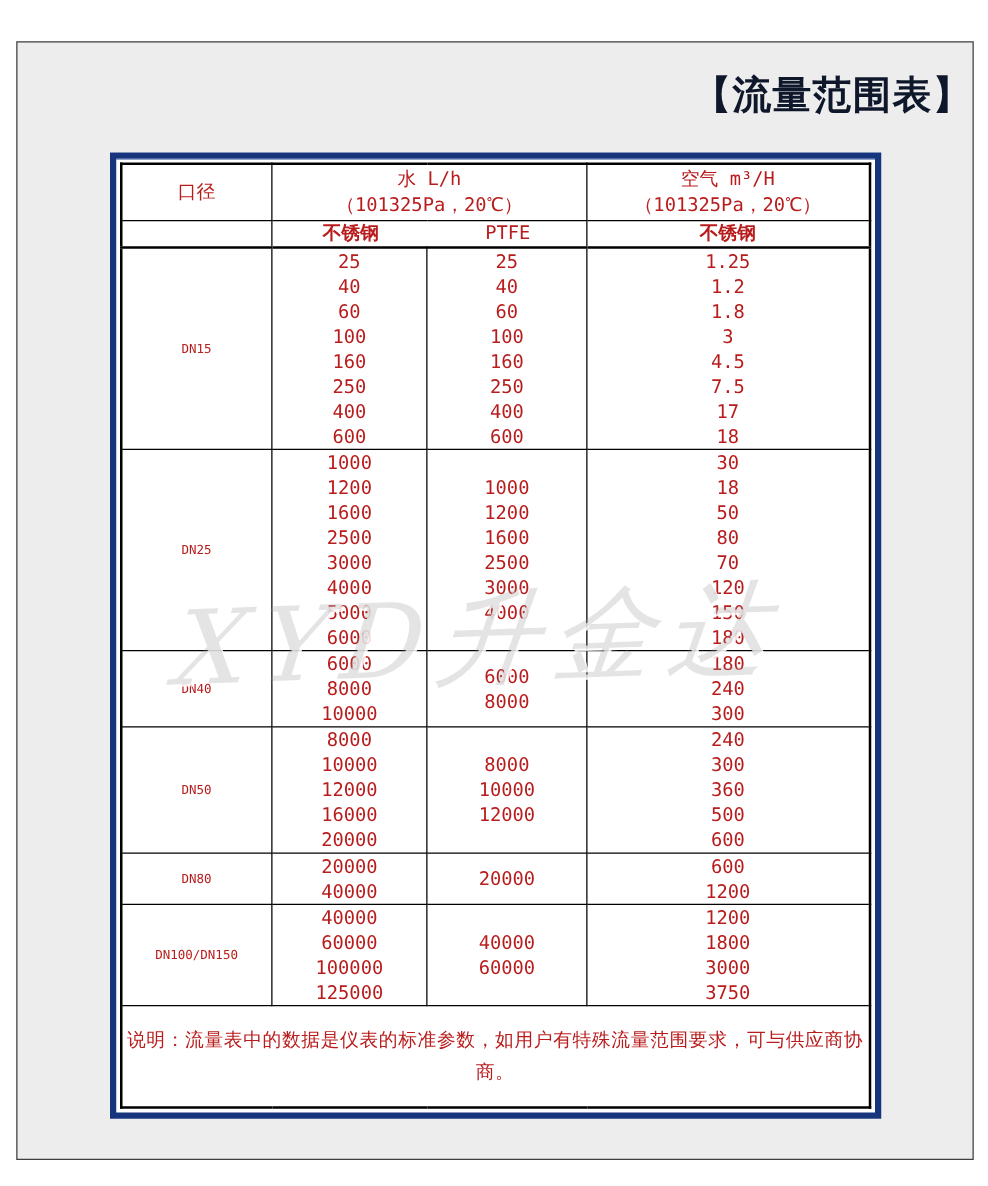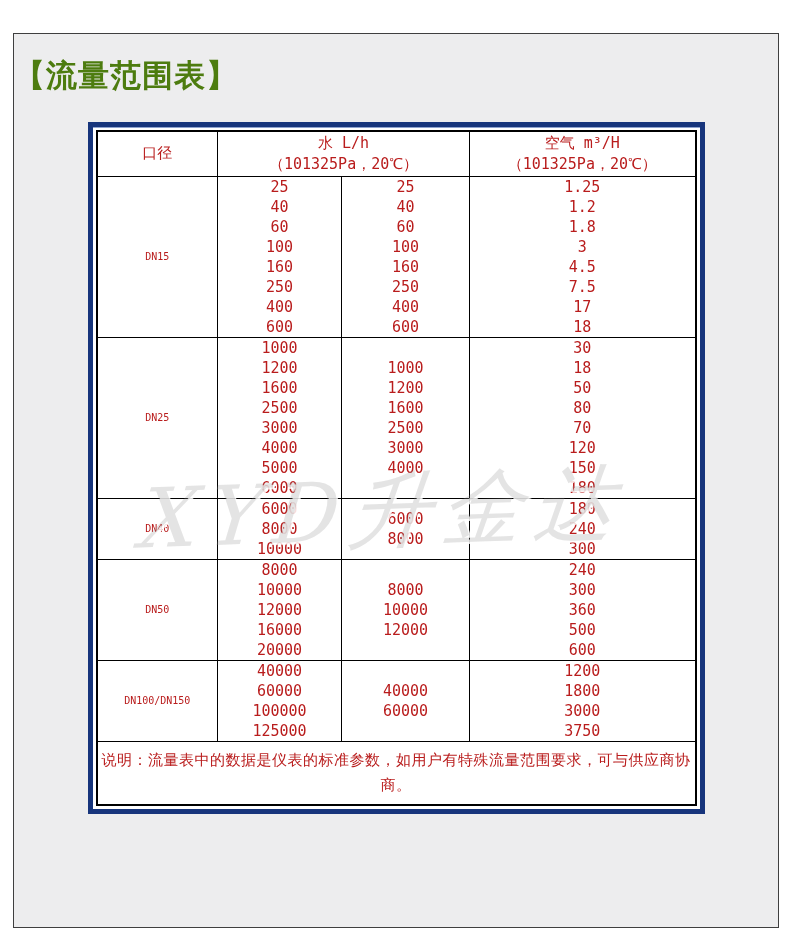--- a/index.html
+++ b/index.html
@@ -19,25 +19,25 @@
     position: absolute;
     left: 13px;
     top: 33px;
     width: 766px;
     height: 895px;
     background: #ededee;
     border: 1px solid #3f3f3f;
   }
   .title {
     margin-top: 21px;
-    text-align: left;
+    text-align: right;
     font-size: 31px;
     font-weight: bold;
     letter-spacing: 1px;
-    color: #4d7c0f;
+    color: #0f172a;
     font-family: "DejaVu Sans", sans-serif;
   }
   .frame {
     position: relative;
     width: 617px;
     margin: 25px auto 0 auto;
     border: 5px solid #17357c;
     background: #ffffff;
     padding: 3px;
     box-shadow: inset 0 1px 0 #8fa3cf;
@@ -59,21 +59,21 @@
   }
   .h1row td { height: 45px; line-height: 21px; }
   .h2row td { height: 22px; border-bottom-width: 2px; }
   .bold { font-weight: bold; }
   .subhead-wrap { display: flex; width: 100%; }
   .subhead-wrap span { flex: 1 1 50%; text-align: center; }
   .num-cell { padding: 1px 0; }
   .cell-line { height: 20px; line-height: 20px; }
   .dn-cell { font-size: 10px; }
   .note-cell {
-    height: 64px;
+    height: 81px;
     text-align: left;
     vertical-align: top;
     padding: 7px 9px;
     line-height: 25px;
     font-size: 15px;
     letter-spacing: 0.5px;
   }
   .watermark {
     position: absolute;
     top: 330px;
@@ -118,20 +118,30 @@
             <td colspan="2">
               <div>水 L/h</div>
               <div>（101325Pa，20℃）</div>
             </td>
             <td>
               <div>空气 m³/H</div>
               <div>（101325Pa，20℃）</div>
             </td>
           </tr>
 
+          <tr class="h2row">
+            <td></td>
+            <td colspan="2">
+              <div class="subhead-wrap">
+                <span class="bold">不锈钢</span>
+                <span>PTFE</span>
+              </div>
+            </td>
+            <td class="bold">不锈钢</td>
+          </tr>
 
           <tr>
             <td class="dn-cell">DN15</td>
             <td class="num-cell">
                 <div class="cell-line">25</div>
                 <div class="cell-line">40</div>
                 <div class="cell-line">60</div>
                 <div class="cell-line">100</div>
                 <div class="cell-line">160</div>
                 <div class="cell-line">250</div>
@@ -226,20 +236,34 @@
               </td>
             <td class="num-cell">
                 <div class="cell-line">240</div>
                 <div class="cell-line">300</div>
                 <div class="cell-line">360</div>
                 <div class="cell-line">500</div>
                 <div class="cell-line">600</div>
               </td>
           </tr>
 
+          <tr>
+            <td class="dn-cell">DN80</td>
+            <td class="num-cell">
+                <div class="cell-line">20000</div>
+                <div class="cell-line">40000</div>
+              </td>
+            <td class="num-cell">
+                <div class="cell-line">20000</div>
+              </td>
+            <td class="num-cell">
+                <div class="cell-line">600</div>
+                <div class="cell-line">1200</div>
+              </td>
+          </tr>
 
           <tr>
             <td class="dn-cell">DN100/DN150</td>
             <td class="num-cell">
                 <div class="cell-line">40000</div>
                 <div class="cell-line">60000</div>
                 <div class="cell-line">100000</div>
                 <div class="cell-line">125000</div>
               </td>
             <td class="num-cell">

